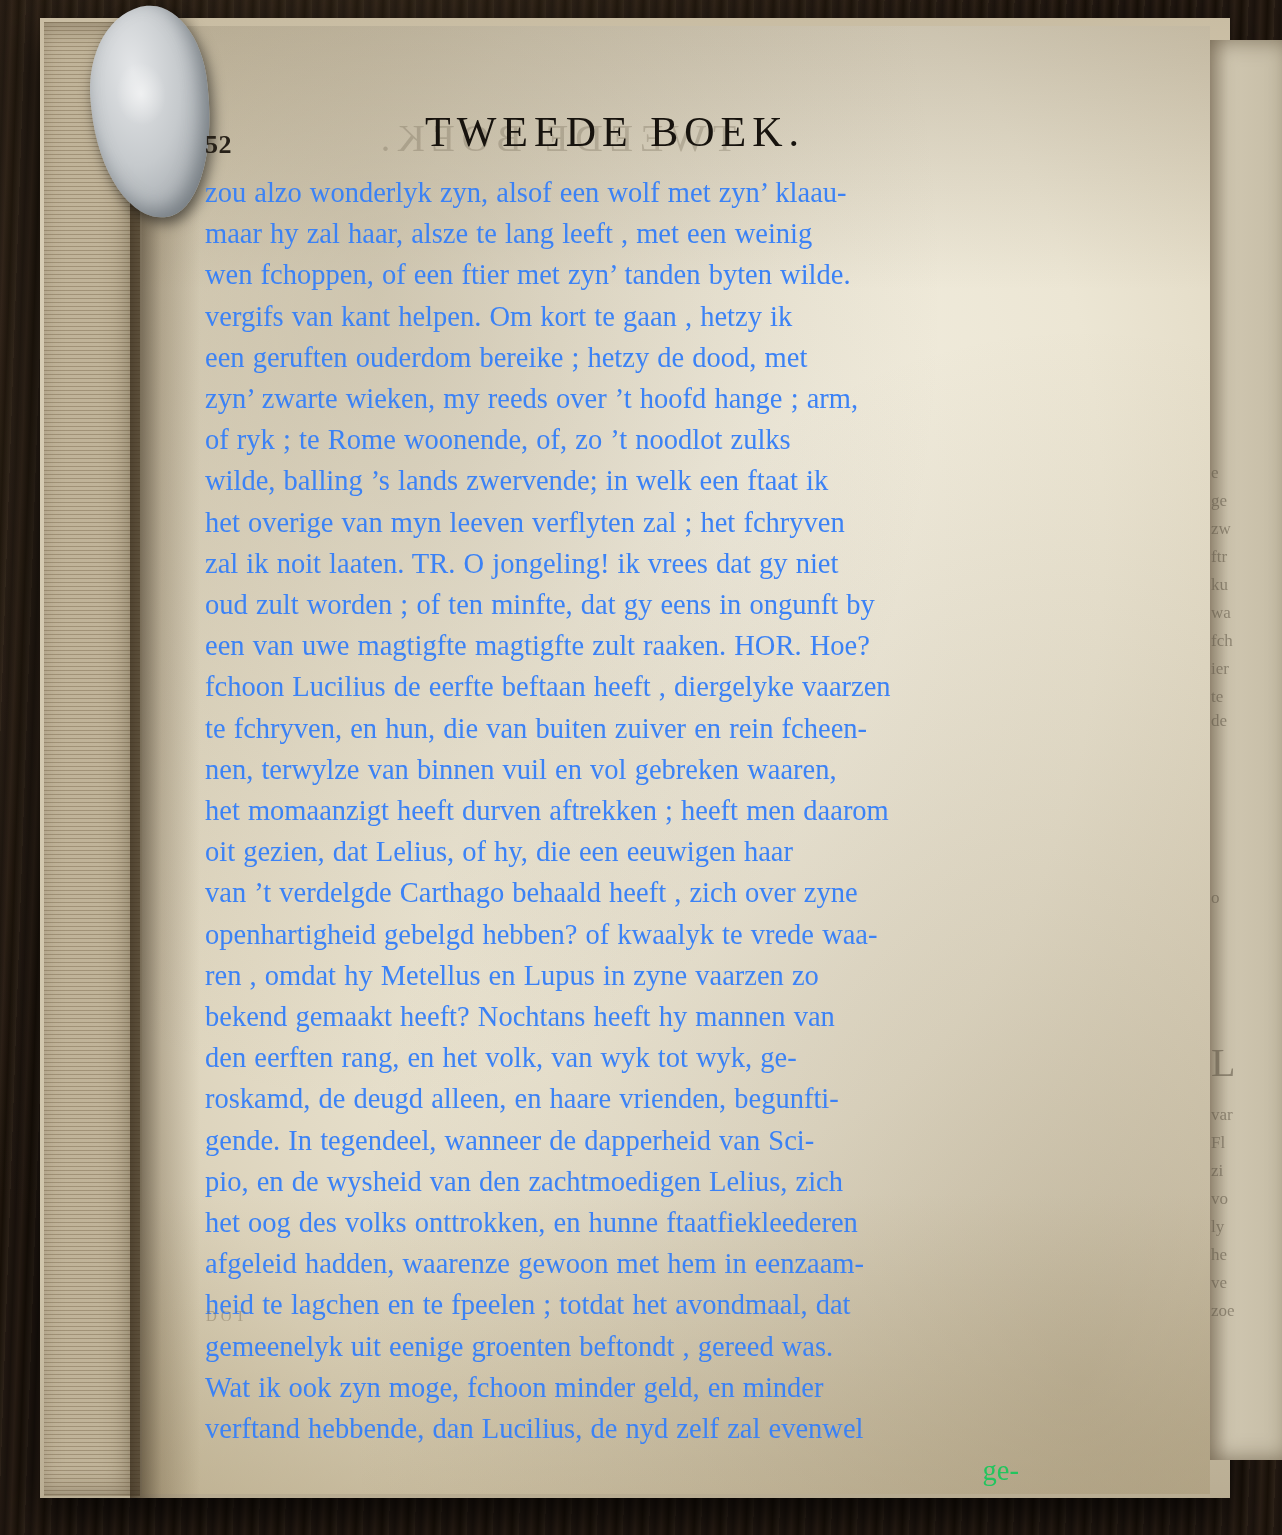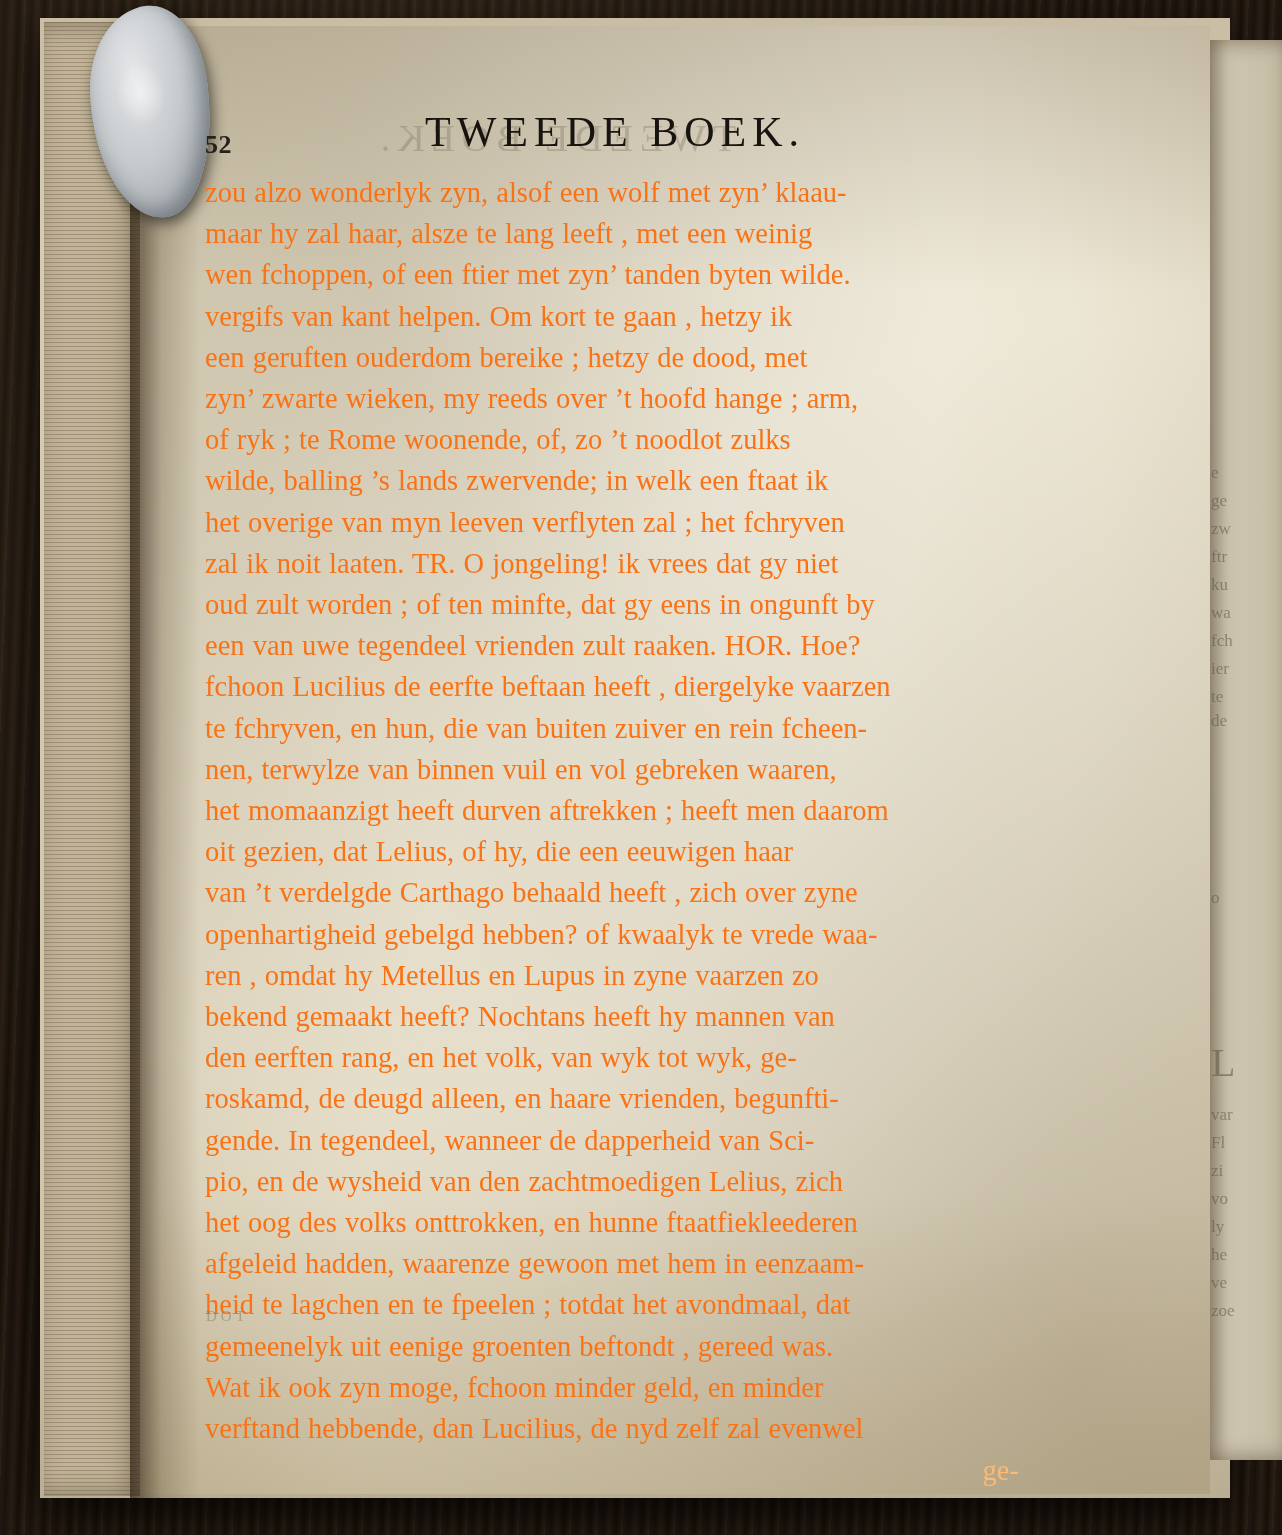--- a/index.html
+++ b/index.html
@@ -155,34 +155,34 @@
     letter-spacing: 7px;
     color: rgba(110,100,80,.30);
     transform: scaleX(-1);
     pointer-events: none;
   }
 
   .body-text {
     margin-top: 4px;
     font-size: 28.5px;
     line-height: 41.2px;
-    color: #f97316;
+    color: #3b82f6;
     text-align: justify;
     text-align-last: left;
     word-spacing: 1px;
   }
   .body-text .ln {
     display: block;
     white-space: nowrap;
   }
   .catchword {
     margin-top: 6px;
     text-align: right;
     font-size: 28.5px;
-    color: #fdba74;
+    color: #22c55e;
     padding-right: 6px;
   }
   .blot {
     position: absolute;
     left: 206px; top: 1308px;
     font-size: 15px;
     color: rgba(120,108,86,.45);
     letter-spacing: 4px;
   }
   .blot2 {
@@ -246,21 +246,21 @@
       <span class="ln">maar hy zal haar, alsze te lang leeft , met een weinig</span>
       <span class="ln">wen fchoppen, of een ftier met zyn’ tanden byten wilde.</span>
       <span class="ln">vergifs van kant helpen.  Om kort te gaan , hetzy ik</span>
       <span class="ln">een geruften ouderdom bereike ; hetzy de dood, met</span>
       <span class="ln">zyn’ zwarte wieken, my reeds over ’t hoofd hange ; arm,</span>
       <span class="ln">of ryk ; te Rome woonende, of, zo ’t noodlot zulks</span>
       <span class="ln">wilde, balling ’s lands zwervende; in welk een ftaat ik</span>
       <span class="ln">het overige van myn leeven verflyten zal ; het fchryven</span>
       <span class="ln">zal ik noit laaten.   TR. O jongeling! ik vrees dat gy niet</span>
       <span class="ln">oud zult worden ; of ten minfte, dat gy eens in ongunft by</span>
-      <span class="ln">een van uwe tegendeel vrienden zult raaken.  HOR. Hoe?</span>
+      <span class="ln">een van uwe magtigfte magtigfte zult raaken.  HOR. Hoe?</span>
       <span class="ln">fchoon Lucilius de eerfte beftaan heeft , diergelyke vaarzen</span>
       <span class="ln">te fchryven, en hun, die van buiten zuiver en rein fcheen-</span>
       <span class="ln">nen, terwylze van binnen vuil en vol gebreken waaren,</span>
       <span class="ln">het momaanzigt heeft durven aftrekken ; heeft men daarom</span>
       <span class="ln">oit gezien, dat Lelius, of hy, die een eeuwigen haar</span>
       <span class="ln">van ’t verdelgde Carthago behaald heeft , zich over zyne</span>
       <span class="ln">openhartigheid gebelgd hebben? of kwaalyk te vrede waa-</span>
       <span class="ln">ren , omdat hy Metellus en Lupus in zyne vaarzen zo</span>
       <span class="ln">bekend gemaakt heeft? Nochtans heeft hy mannen van</span>
       <span class="ln">den eerften rang, en het volk, van wyk tot wyk, ge-</span>

